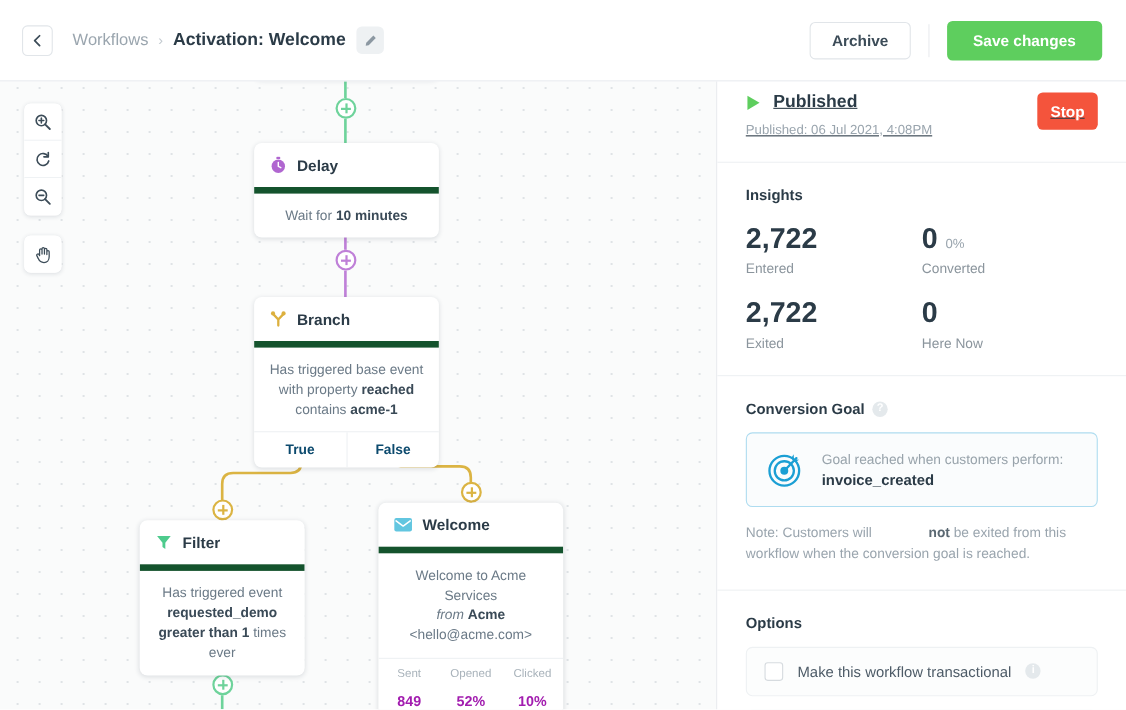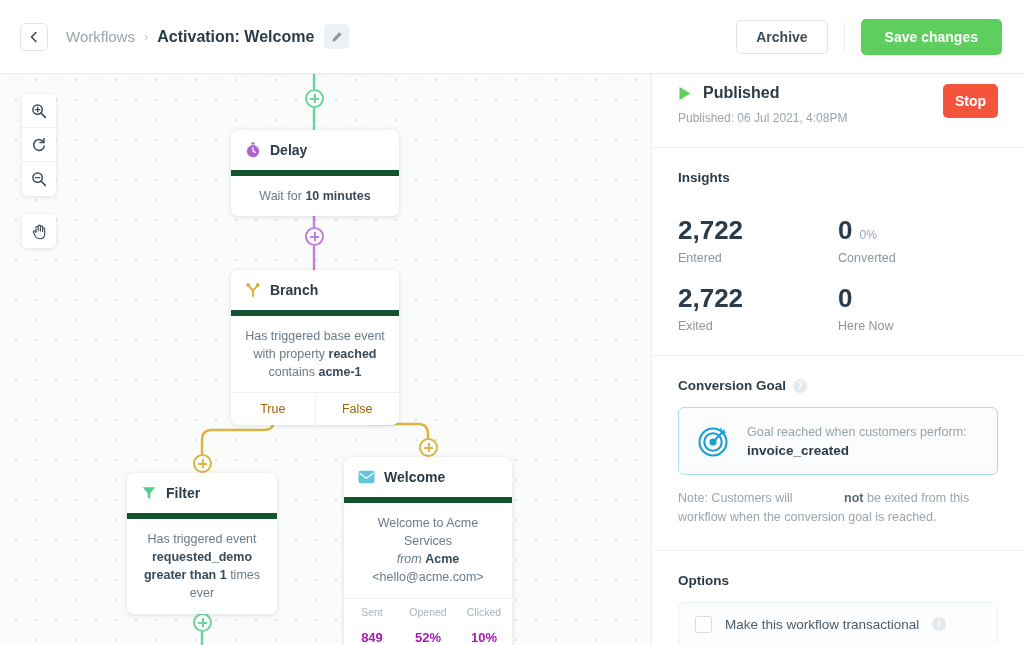--- a/index.html
+++ b/index.html
@@ -105,53 +105,53 @@
   .node-head {
     display: flex; align-items: center; gap: 9px;
     padding: 12px 14px; border-bottom: 6px solid #14532d;
   }
   .node-title { font-size: 14px; font-weight: bold; color: #2b3b47; }
   .node-body { padding: 11px 14px; font-size: 12.5px; color: #6b7a87; line-height: 1.45; text-align: center; }
   .node-body b { color: #3a4a57; }
   .node-body i { font-style: italic; }
   .branch-feet { display: flex; border-top: 1px solid #eef1f3; }
   .branch-foot {
-    flex: 1; text-align: center; padding: 9px 12px; font-size: 12.5px; color: #a16207;
+    flex: 1; text-align: center; padding: 9px 12px; font-size: 12.5px; color: #0c4a6e; font-weight: bold;
   }
   .branch-foot + .branch-foot { border-left: 1px solid #eef1f3; }
   .stats { display: flex; border-top: 1px solid #eef1f3; padding: 7px 0 9px; }
   .stat { flex: 1; text-align: center; }
   .stat-label { font-size: 10.5px; color: #a9b3bb; display: block; }
   .stat-value { font-size: 13px; font-weight: bold; color: #a21caf; display: block; margin-top: 12px; }
 
   
   .node-partial {
     position: absolute; left: 231px; top: -46px; width: 168px; height: 56px;
     background: #fff; border-radius: 7px; box-shadow: 0 1px 5px rgba(25,45,65,.12);
     z-index: 8;
   }
 
   
   .panel {
     position: absolute; top: 62px; right: 0; width: 373px; height: 583px;
     background: #fff; border-left: 1px solid #e9ecef; overflow: hidden;
   }
   .panel-sec { padding: 22px 26px; border-bottom: 1px solid #eef1f3; }
-  .status-row { display: flex; align-items: flex-start; }
+  .status-row { display: flex; align-items: flex-start; text-decoration: underline; }
   .status-left { flex: 1; }
   .status-title { display: flex; align-items: center; gap: 11px; }
   .status-name { font-size: 16px; font-weight: bold; color: #2b3b47; }
   .status-date { font-size: 12px; color: #9aa5ae; margin-top: 9px; }
   .btn-stop {
     height: 34px; padding: 0 12px; border: none; border-radius: 5px;
     background: #f4543c; color: #fff; font-size: 14px; font-weight: bold;
     cursor: pointer; font-family: inherit;
   }
   .sec-title { font-size: 13.5px; font-weight: bold; color: #2b3b47; }
-  .metrics { display: flex; flex-wrap: wrap; margin-top: 32px; }
+  .metrics { display: flex; flex-wrap: wrap; margin-top: 18px; }
   .metric { width: 50%; margin-bottom: 20px; }
   .metric:nth-child(3), .metric:nth-child(4) { margin-bottom: 0; }
   .metric-val { font-size: 26px; font-weight: bold; color: #2b3b47; line-height: 1; }
   .metric-pct { font-size: 12px; color: #9aa5ae; font-weight: normal; margin-left: 7px; }
   .metric-label { font-size: 12.5px; color: #8b959d; margin-top: 8px; }
   .goal-head { display: flex; align-items: center; gap: 7px; }
   .help-dot {
     width: 14px; height: 14px; border-radius: 50%; background: #e4e9ec;
     color: #fff; font-size: 10px; font-weight: bold; line-height: 14px;
     text-align: center; cursor: pointer;

